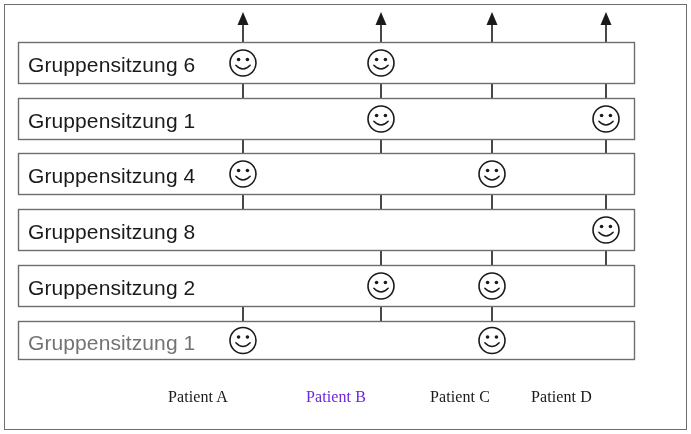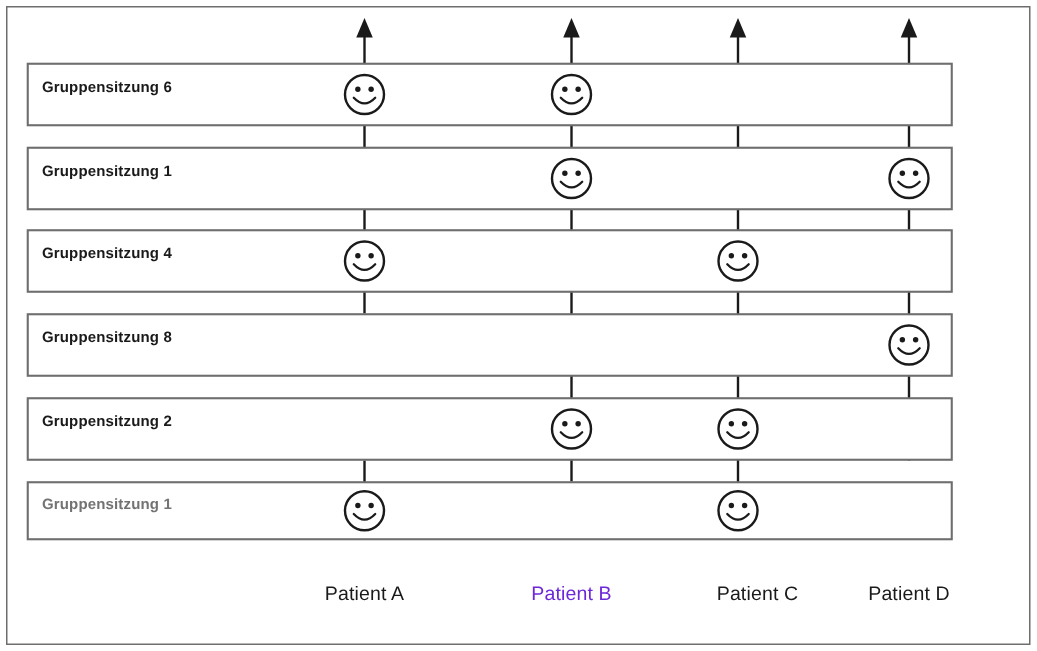--- a/index.html
+++ b/index.html
@@ -28,33 +28,33 @@
   }
   #svg-layer {
     position: absolute;
     left: 0;
     top: 0;
     width: 691px;
     height: 434px;
   }
   .bar-label {
     position: absolute;
-    font-size: 10px;
+    font-size: 21px;
     color: #1a1a1a;
     white-space: nowrap;
     letter-spacing: 0.1px;
-    font-weight: bold;
   }
   .patient-label {
     position: absolute;
-    font-size: 13px;
+    font-size: 16px;
     color: #1a1a1a;
     white-space: nowrap;
-    text-align: center;
+    text-align: left;
     letter-spacing: 0.1px;
+    font-family: Liberation Serif, serif;
   }
 </style>
 </head>
 <body>
 
 <div id="stage">
 
   <div id="frame"></div>
 
   <svg id="svg-layer" viewBox="0 0 691 434" xmlns="http://www.w3.org/2000/svg">

